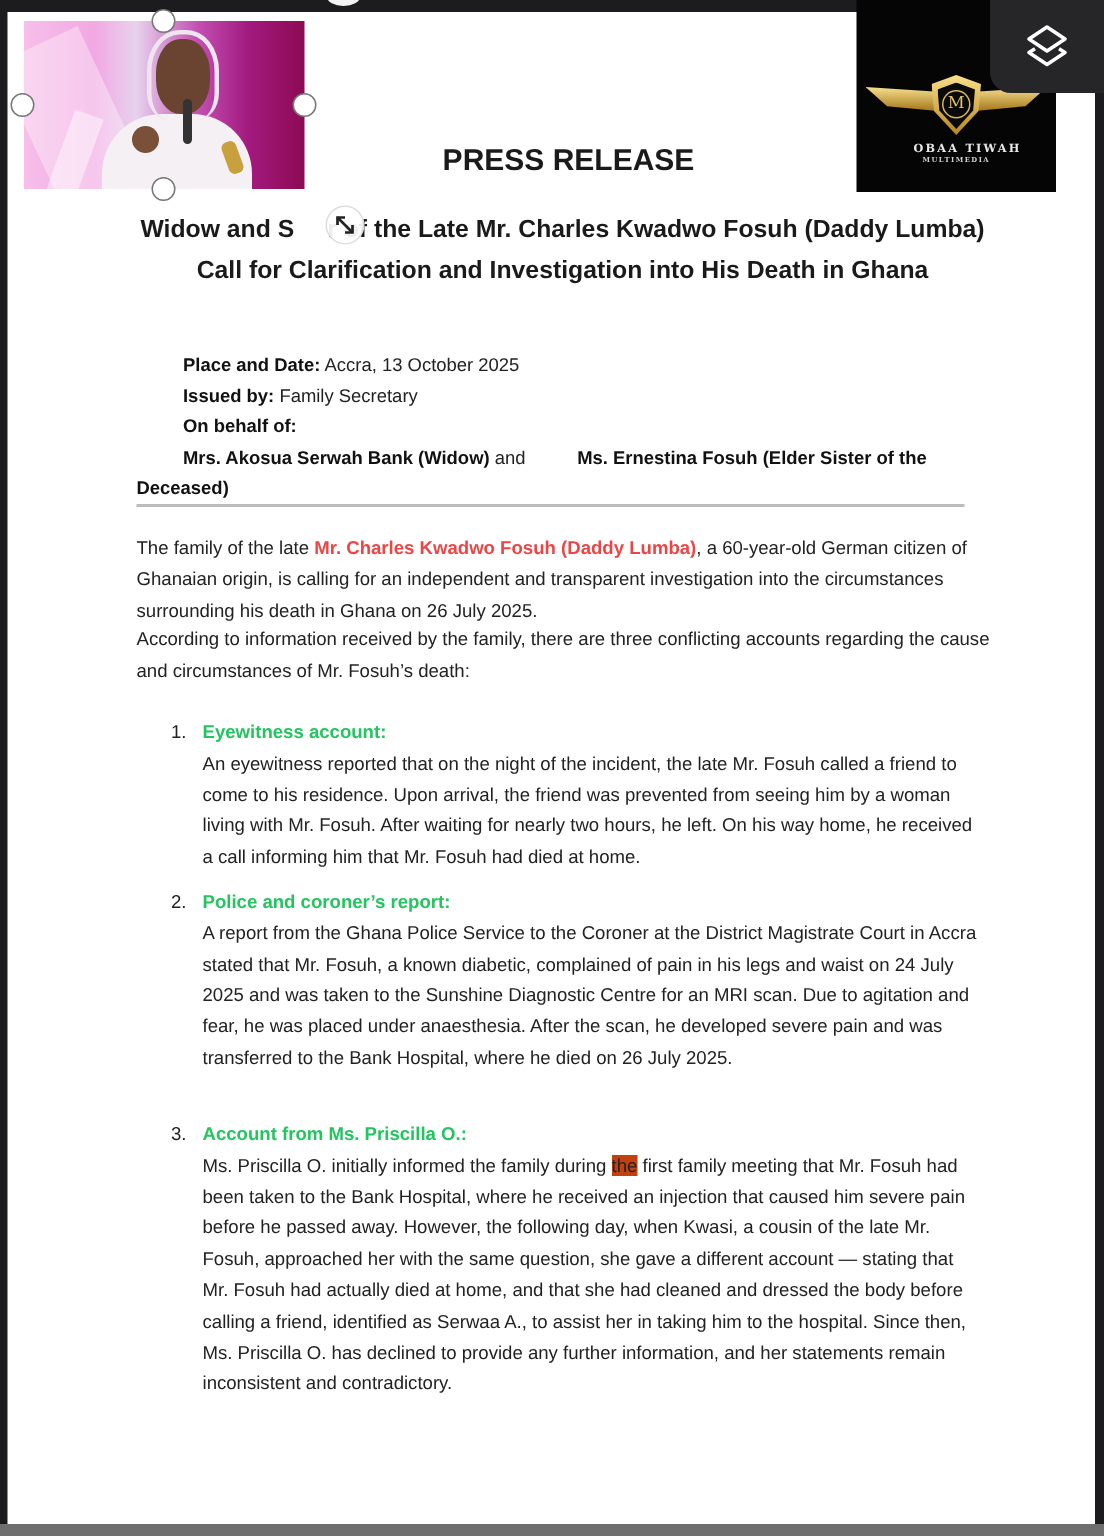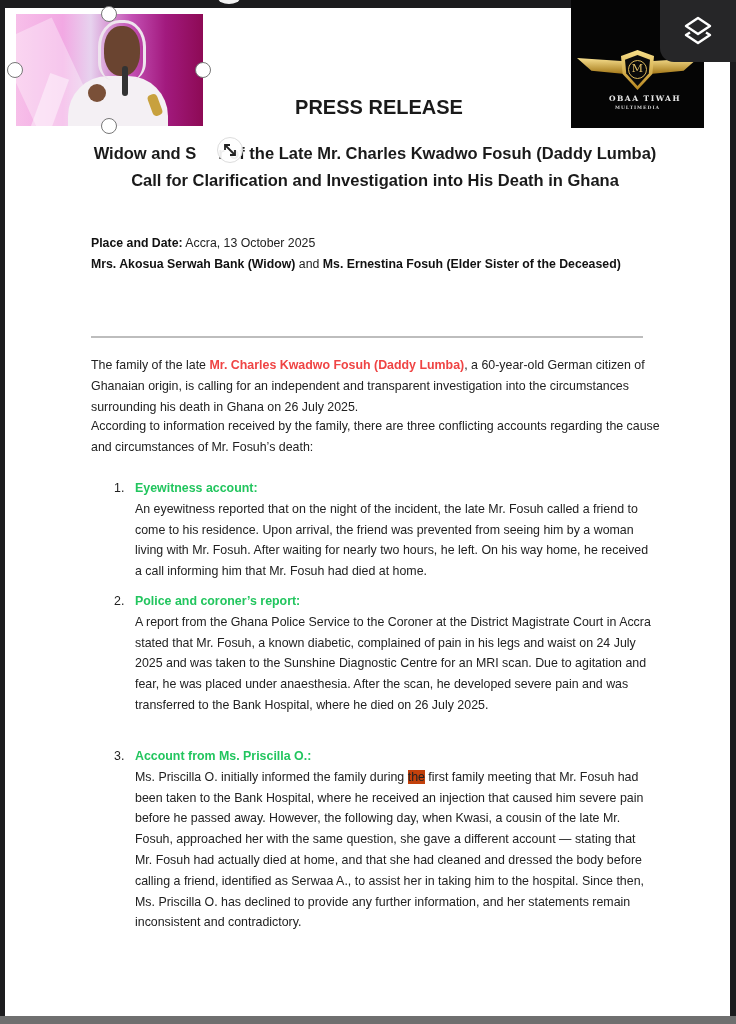--- a/index.html
+++ b/index.html
@@ -97,21 +97,21 @@
       position: absolute; left: 80px; top: 140px; width: 590px; text-align: center;
       font-weight: bold; font-size: 16.5px; line-height: 27px; color: #1a1a1a;
     }
     .resize-cursor {
       position: absolute; left: 217px; top: 137px; width: 26px; height: 26px; border-radius: 50%;
       border: 1px solid #ddd; background: rgba(255,255,255,0.92);
       display: flex; align-items: center; justify-content: center;
     }
 
     .meta { position: absolute; left: 91px; top: 233px; width: 580px; font-size: 12.3px; line-height: 20.5px; color: #222; }
-    .meta b { color: #111; }
+    .meta b { color: #111; margin-left: 31px; }
 
     .divider { position: absolute; left: 91px; top: 336px; width: 552px; height: 2px; background: #bdbdbd; }
 
     .para { position: absolute; left: 91px; width: 570px; font-size: 12.4px; line-height: 20.8px; color: #222; }
     .para b { color: #ef4444; }
     .p1 { top: 355px; }
     .p2 { top: 416px; }
 
     .list-item { position: absolute; left: 114px; width: 540px; font-size: 12.4px; line-height: 20.8px; color: #222; }
     .list-item .num { position: absolute; left: 0; top: 0; }
@@ -169,20 +169,22 @@
 <div class="resize-cursor">
   <svg width="16" height="16" viewBox="0 0 16 16">
     <line x1="3" y1="3" x2="13" y2="13" stroke="#222" stroke-width="1.8"></line>
     <polyline points="3,8 3,3 8,3" fill="none" stroke="#222" stroke-width="1.8"></polyline>
     <polyline points="8,13 13,13 13,8" fill="none" stroke="#222" stroke-width="1.8"></polyline>
   </svg>
 </div>
 
 <div class="meta">
   <div><b>Place and Date:</b> <span>Accra, 13 October 2025</span></div>
+  <div><b>Issued by:</b> <span>Family Secretary</span></div>
+  <div><b>On behalf of:</b></div>
   <div><b>Mrs. Akosua Serwah Bank (Widow)</b> <span>and</span> <b>Ms. Ernestina Fosuh (Elder Sister of the Deceased)</b></div>
 </div>
 
 <div class="divider"></div>
 
 <div class="para p1"><span>The family of the late </span><b>Mr. Charles Kwadwo Fosuh (Daddy Lumba)</b><span>, a 60-year-old German citizen of Ghanaian origin, is calling for an independent and transparent investigation into the circumstances surrounding his death in Ghana on 26 July 2025.</span></div>
 <div class="para p2">According to information received by the family, there are three conflicting accounts regarding the cause and circumstances of Mr. Fosuh’s death:</div>
 
 <div class="list-item li1">
   <span class="num">1.</span>

